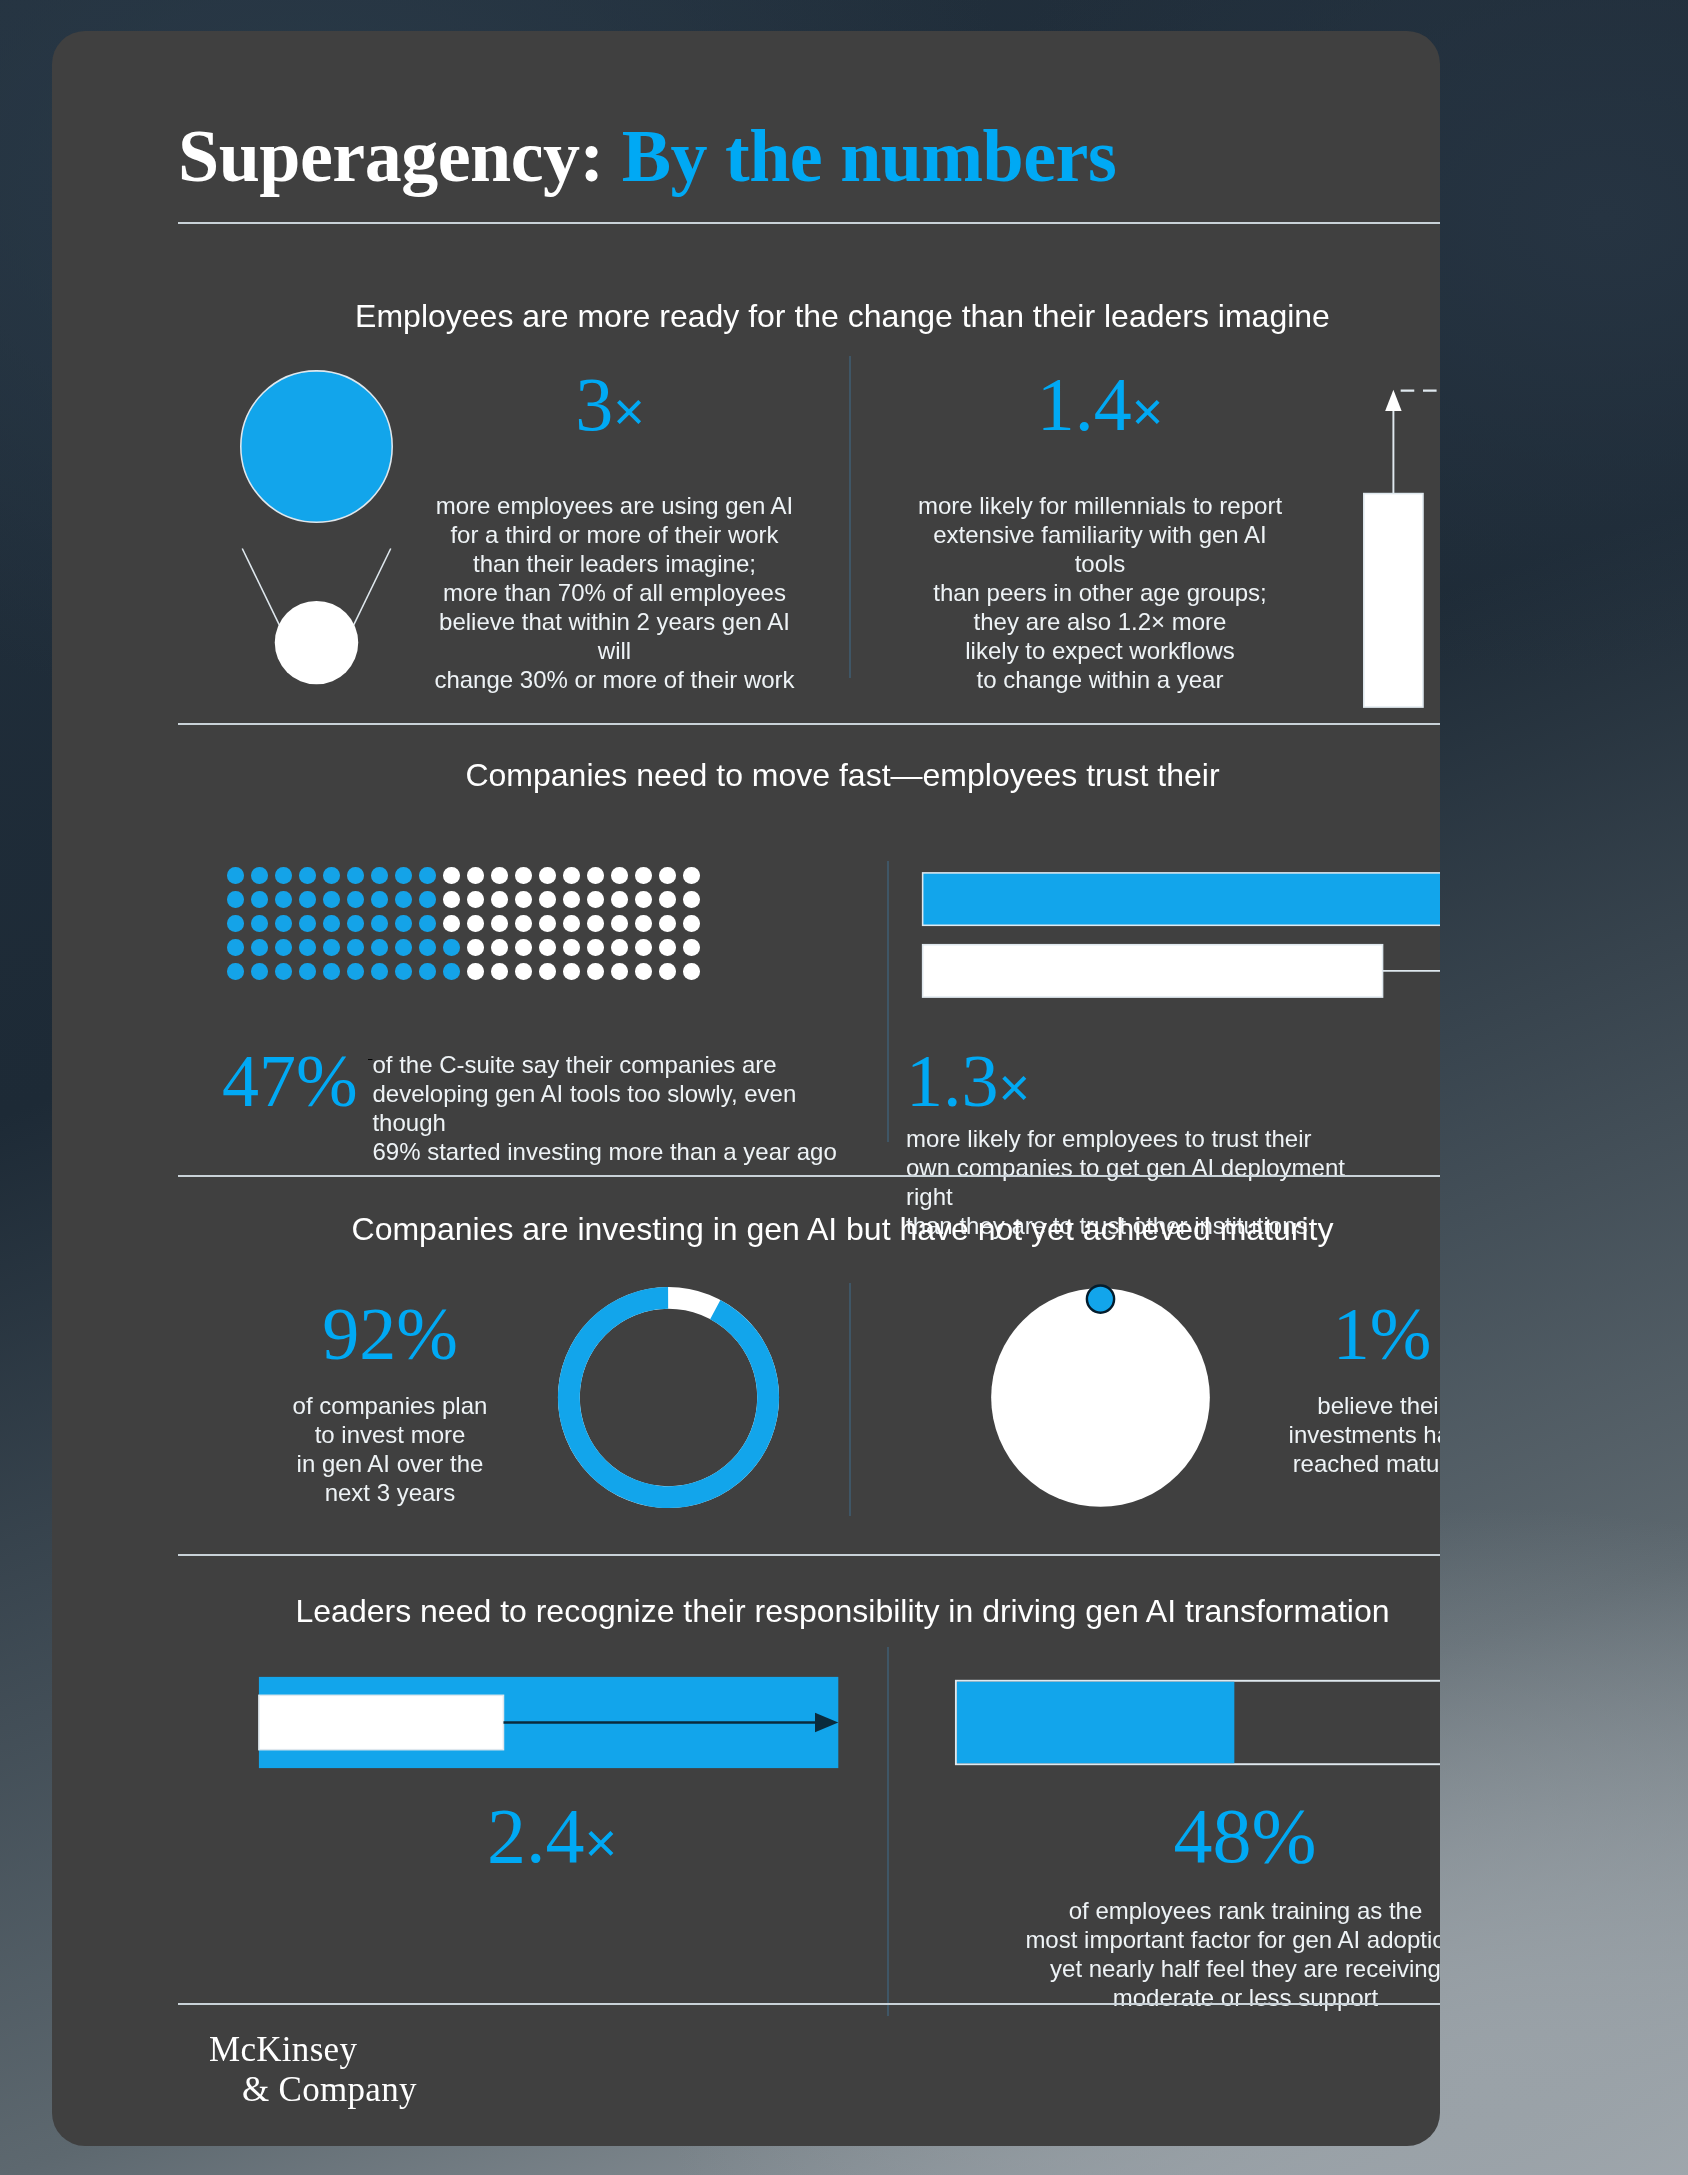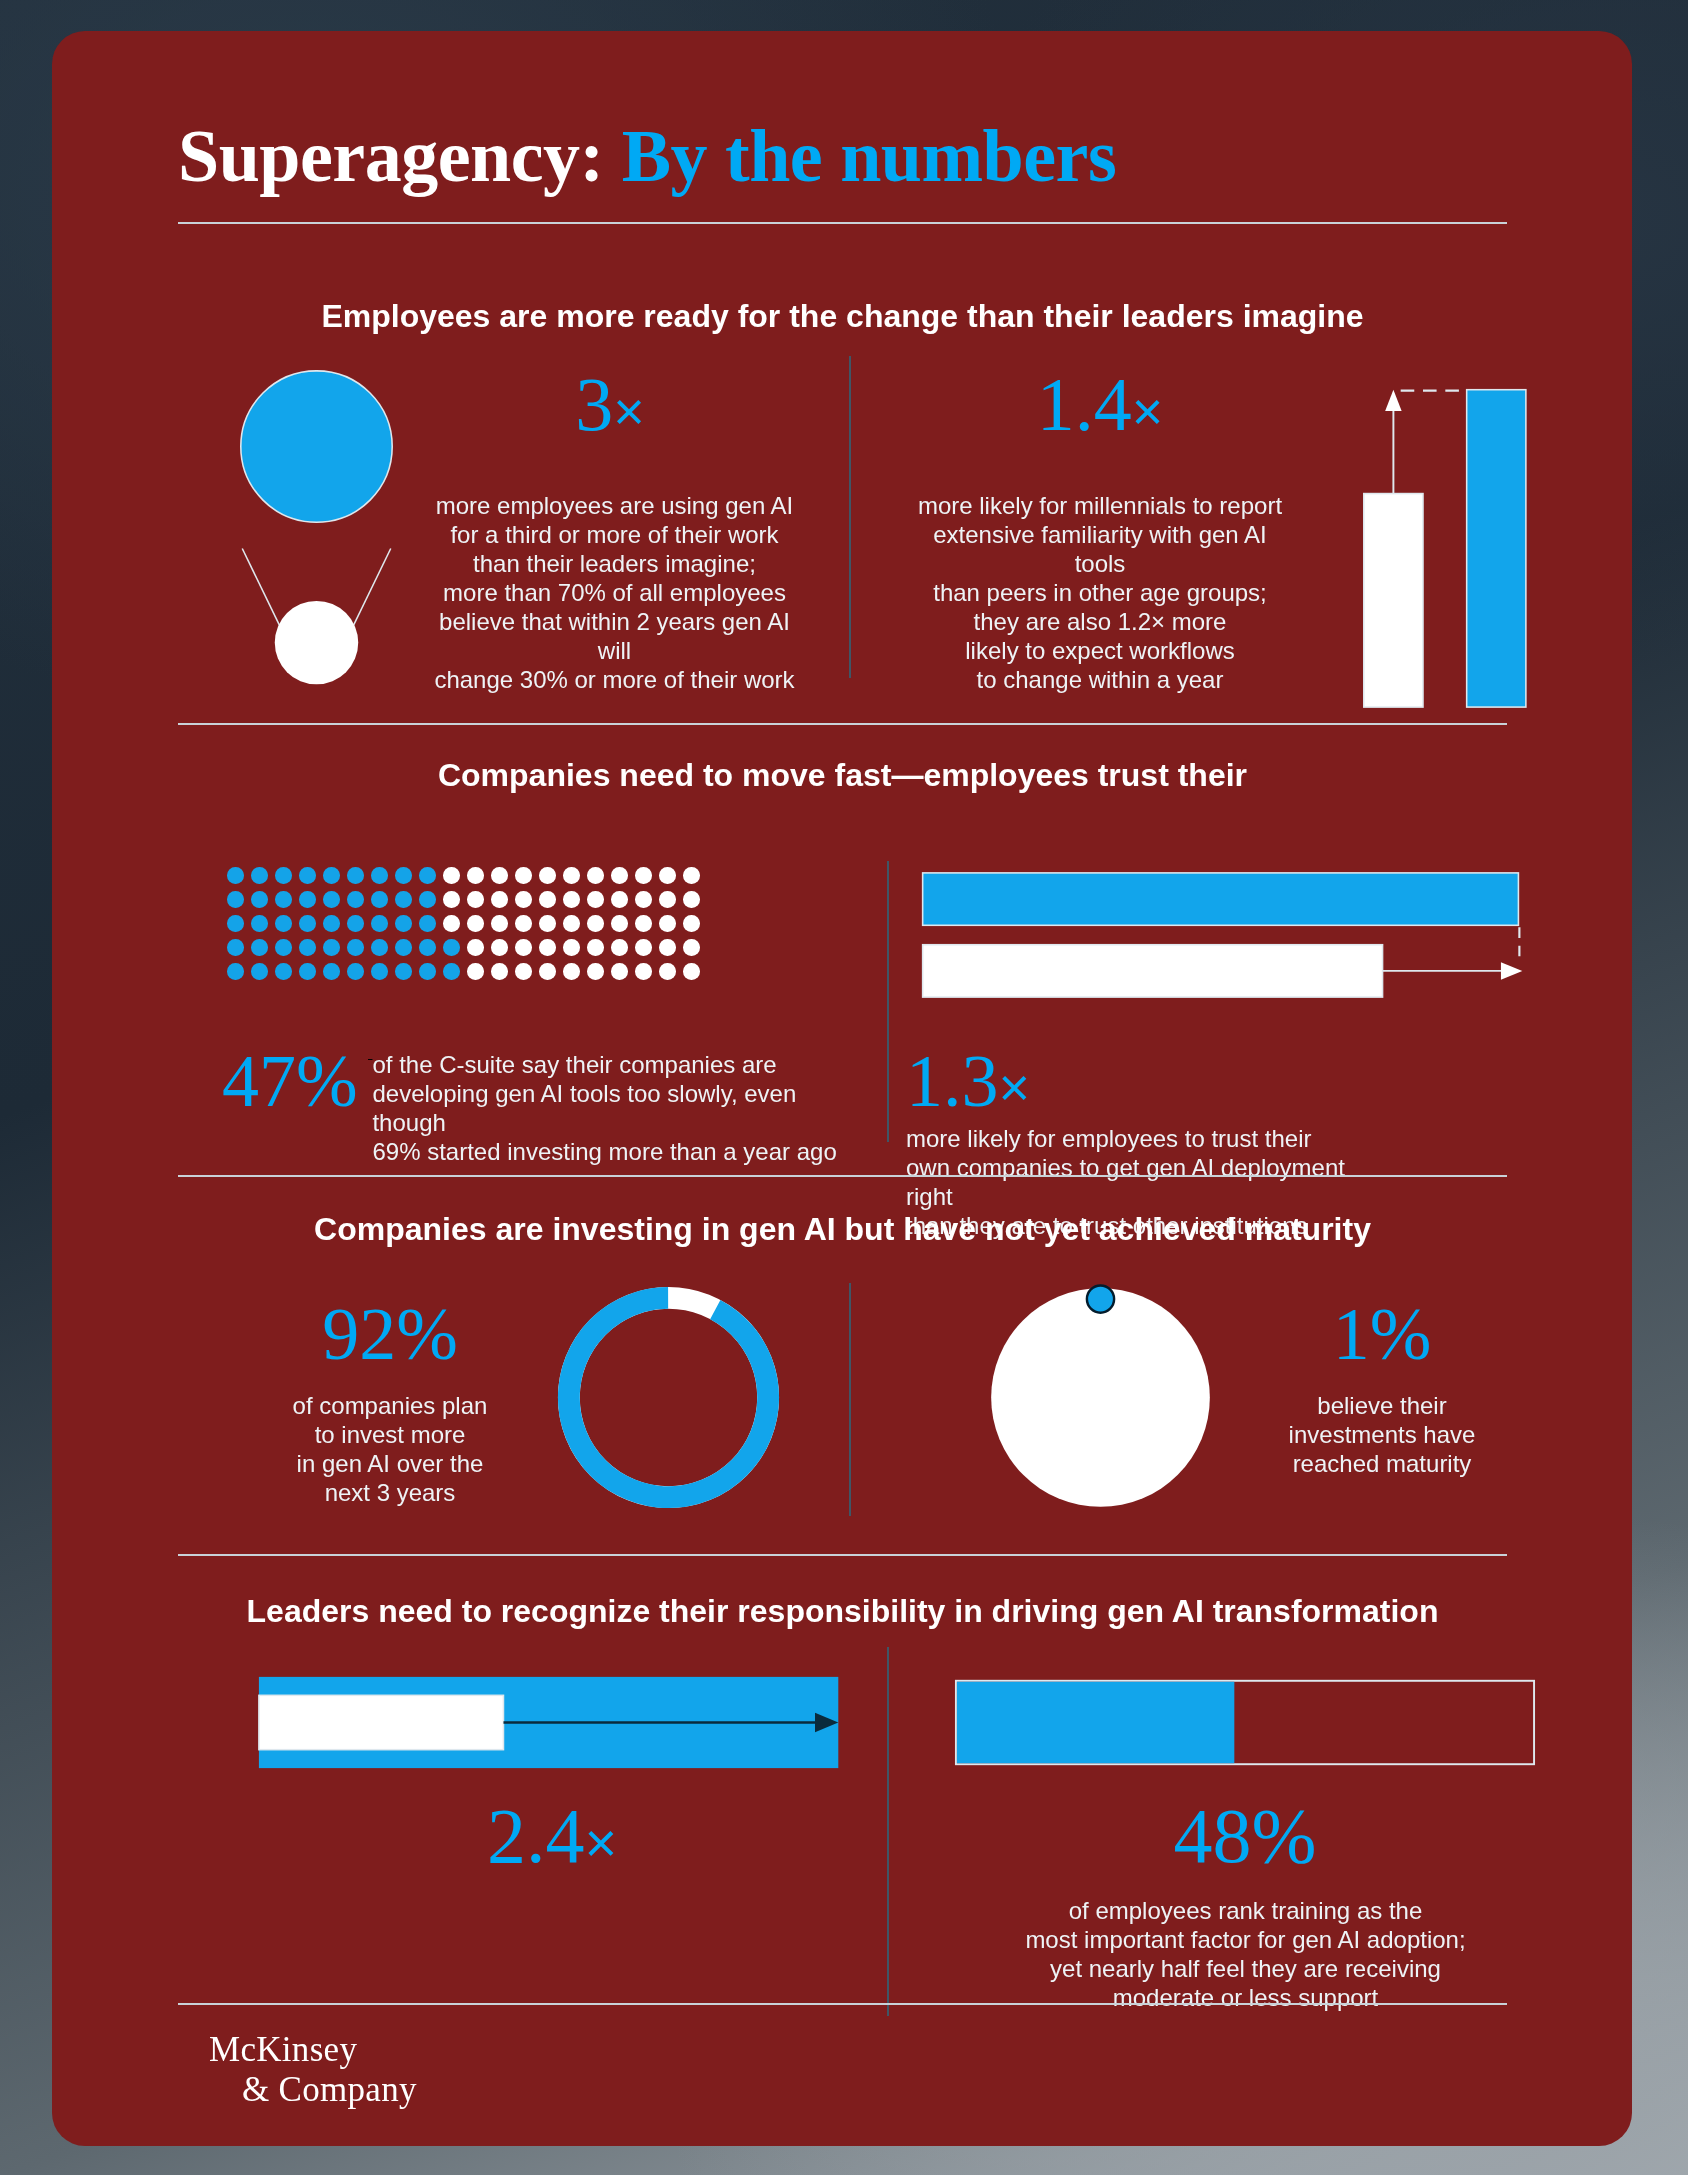--- a/index.html
+++ b/index.html
@@ -8,39 +8,39 @@
     font-family:"Liberation Sans", sans-serif;
     background:#1b2733;
     background-image:
       radial-gradient(ellipse 1164px 873px at 18% 8%,  #2a3a48 0%, rgba(42,58,72,0) 62%),
       radial-gradient(ellipse 1359px 970px at 88% 96%, #9aa2a8 0%, rgba(154,162,168,0) 60%),
       radial-gradient(ellipse 1067px 776px at 95% 10%, #263442 0%, rgba(38,52,66,0) 60%),
       linear-gradient(160deg, #22303d 0%, #1d2a36 40%, #5d686f 78%, #aab1b6 100%);
     overflow:hidden;
   }
   .card{
-    position:absolute; left:52px; top:31px; width:1580px; height:2115px;
-    background:#7f1d1d; border-radius:33px; overflow:hidden;
+    position:absolute; left:52px; top:31px; width:1388px; height:2115px;
+    background:#404040; border-radius:33px; overflow:hidden;
   }
   .inner{ position:absolute; left:0; top:0; width:1580px; height:2115px; }
 
   
   .title{
     position:absolute; left:126px; top:83px; width:1329px;
     font-family:"Liberation Serif", serif; font-weight:700;
     font-size:74px; letter-spacing:-0.5px; color:#ffffff; white-space:nowrap;
   }
   .title .accent{ color:#00A9F4; }
 
   .rule{ position:absolute; height:1.9px; background:#c9d2d8; }
 
   
   .sec-head{
     position:absolute; text-align:center; color:#ffffff;
-    font-weight:700; font-size:32px; line-height:43px;
+    font-weight:400; font-size:32px; line-height:43px;
     font-family:"Liberation Sans", sans-serif;
   }
 
   .vdiv{ position:absolute; width:1.9px; background:#3f5666; }
 
   
   .bignum{
     font-family:"Liberation Serif", serif; color:#00A9F4;
     font-weight:400; line-height:1;
   }

